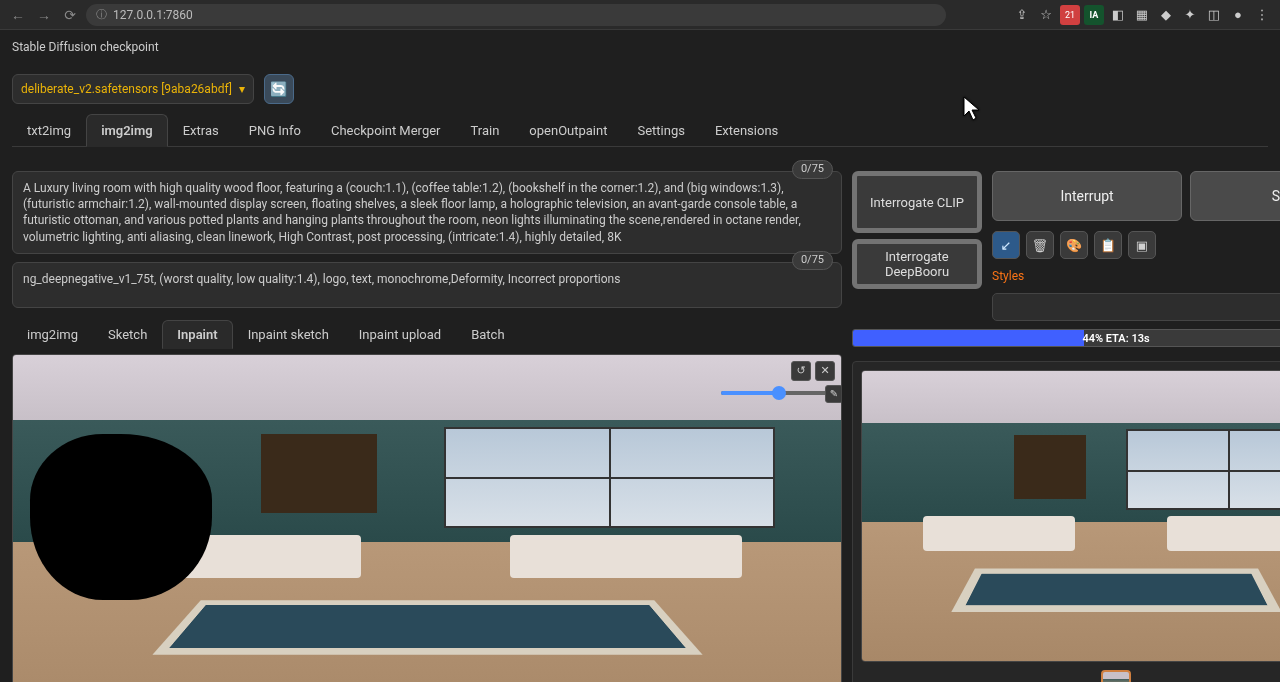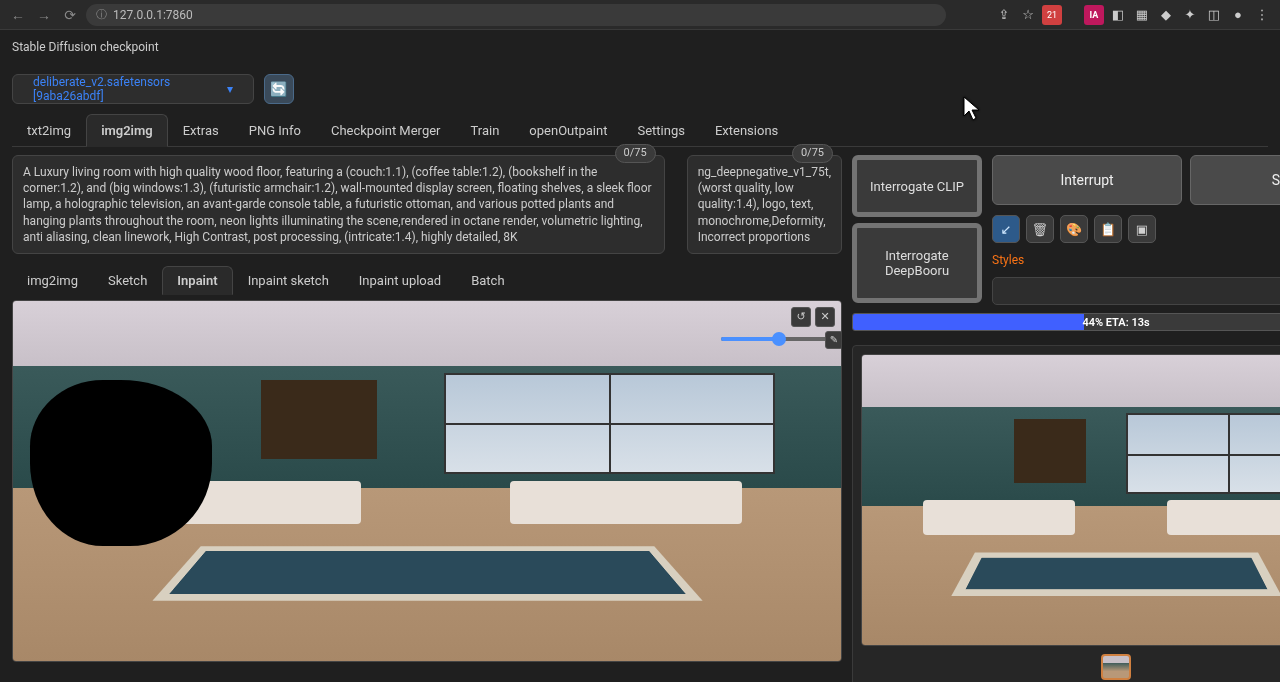--- a/index.html
+++ b/index.html
@@ -43,51 +43,51 @@
     max-width: 860px;
   }
   .url-bar .lock { font-size: 11px; color: #888; }
   .ext-icons { display:flex; gap:4px; margin-left:auto; }
   .ext-icon {
     width: 20px; height: 20px;
     display:flex; align-items:center; justify-content:center;
     font-size: 13px;
   }
   .ext-a { background:#d04040; color:#fff; border-radius:3px; font-size:9px; font-weight:normal;}
-  .ext-b { background:#be185d; color:#fff; border-radius:3px; font-size:9px; font-weight:bold;margin-left:18px;}
+  .ext-b { background:#14532d; color:#fff; border-radius:3px; font-size:9px; font-weight:bold;}
   .ext-plain { color:#ccc; }
 
   
   .app {
     padding: 10px 12px;
     background: #1f1f1f;
   }
 
   .ckpt-label { font-size: 12px; color: #ccc; margin-bottom: 20px; }
   .ckpt-row { display:flex; gap:10px; align-items:center; margin-bottom:10px; }
   .ckpt-select {
     width: 242px; height: 30px;
     background: #2d2d2d;
     border: 1px solid #444;
     border-radius: 6px;
-    padding: 0 20px;
+    padding: 0 8px;
     display:flex; align-items:center; justify-content:space-between;
-    color:#3b82f6; font-size:12px;
+    color:#eab308; font-size:12px;
   }
   .ckpt-refresh {
     width: 30px; height: 30px;
     background: #3a4a5a;
     border: 1px solid #4a6a8a;
     border-radius: 6px;
     display:flex; align-items:center; justify-content:center;
     color:#6bb0ff;
     font-size:14px;
   }
 
-  .tabs-main { display:flex; gap:0; border-bottom: 1px solid #3a3a3a; margin-bottom:8px;}
+  .tabs-main { display:flex; gap:0; border-bottom: 1px solid #3a3a3a; margin-bottom:24px;}
   .tab {
     padding: 8px 14px;
     color: #ccc;
     cursor: pointer;
     font-size: 13px;
     border: 1px solid transparent;
     border-bottom: none;
   }
   .tab.active {
     background: #2a2a2a;
@@ -123,21 +123,21 @@
   }
 
   .interrogate-col { display:flex; flex-direction:column; gap:6px; }
   .int-btn {
     background:#3a3a3a; border:5px solid #737373; border-radius:6px;
     display:flex; align-items:center; justify-content:center;
     text-align:center;
     font-size:13px; color:#ddd;
   }
   .int-clip { height: 62px; }
-  .int-deep { height: 80px; }
+  .int-deep { height: 50px; }
 
   .gen-row { display:flex; gap:8px; }
   .gen-btn {
     flex:1; height:50px;
     background:#4a4a4a;
     border:1px solid #666;
     border-radius:6px;
     display:flex; align-items:center; justify-content:center;
     color:#eee; font-size:14px;
   }
@@ -328,21 +328,21 @@
     <div class="tab">Checkpoint Merger</div>
     <div class="tab">Train</div>
     <div class="tab">openOutpaint</div>
     <div class="tab">Settings</div>
     <div class="tab">Extensions</div>
   </div>
 
   <div class="workspace">
     <div class="left-col">
       <div style="display:flex; gap:10px;">
-        <div style="flex:1; display:flex; flex-direction:row; gap:22px;">
+        <div style="flex:1; display:flex; flex-direction:column; gap:8px;">
           <div class="prompt-box">
             <div class="tok-badge">0/75</div>
             <span>A Luxury living room with high quality wood floor, featuring a (couch:1.1), (coffee table:1.2), (bookshelf in the corner:1.2), and (big windows:1.3), (futuristic armchair:1.2), wall-mounted display screen, floating shelves, a sleek floor lamp, a holographic television, an avant-garde console table, a futuristic ottoman, and various potted plants and hanging plants throughout the room, neon lights illuminating the scene,rendered in octane render, volumetric lighting, anti aliasing, clean linework, High Contrast, post processing, (intricate:1.4), highly detailed, 8K</span>
           </div>
           <div class="prompt-box prompt-neg">
             <div class="tok-badge">0/75</div>
             <span>ng_deepnegative_v1_75t, (worst quality, low quality:1.4), logo, text, monochrome,Deformity, Incorrect proportions</span>
           </div>
         </div>
       </div>

